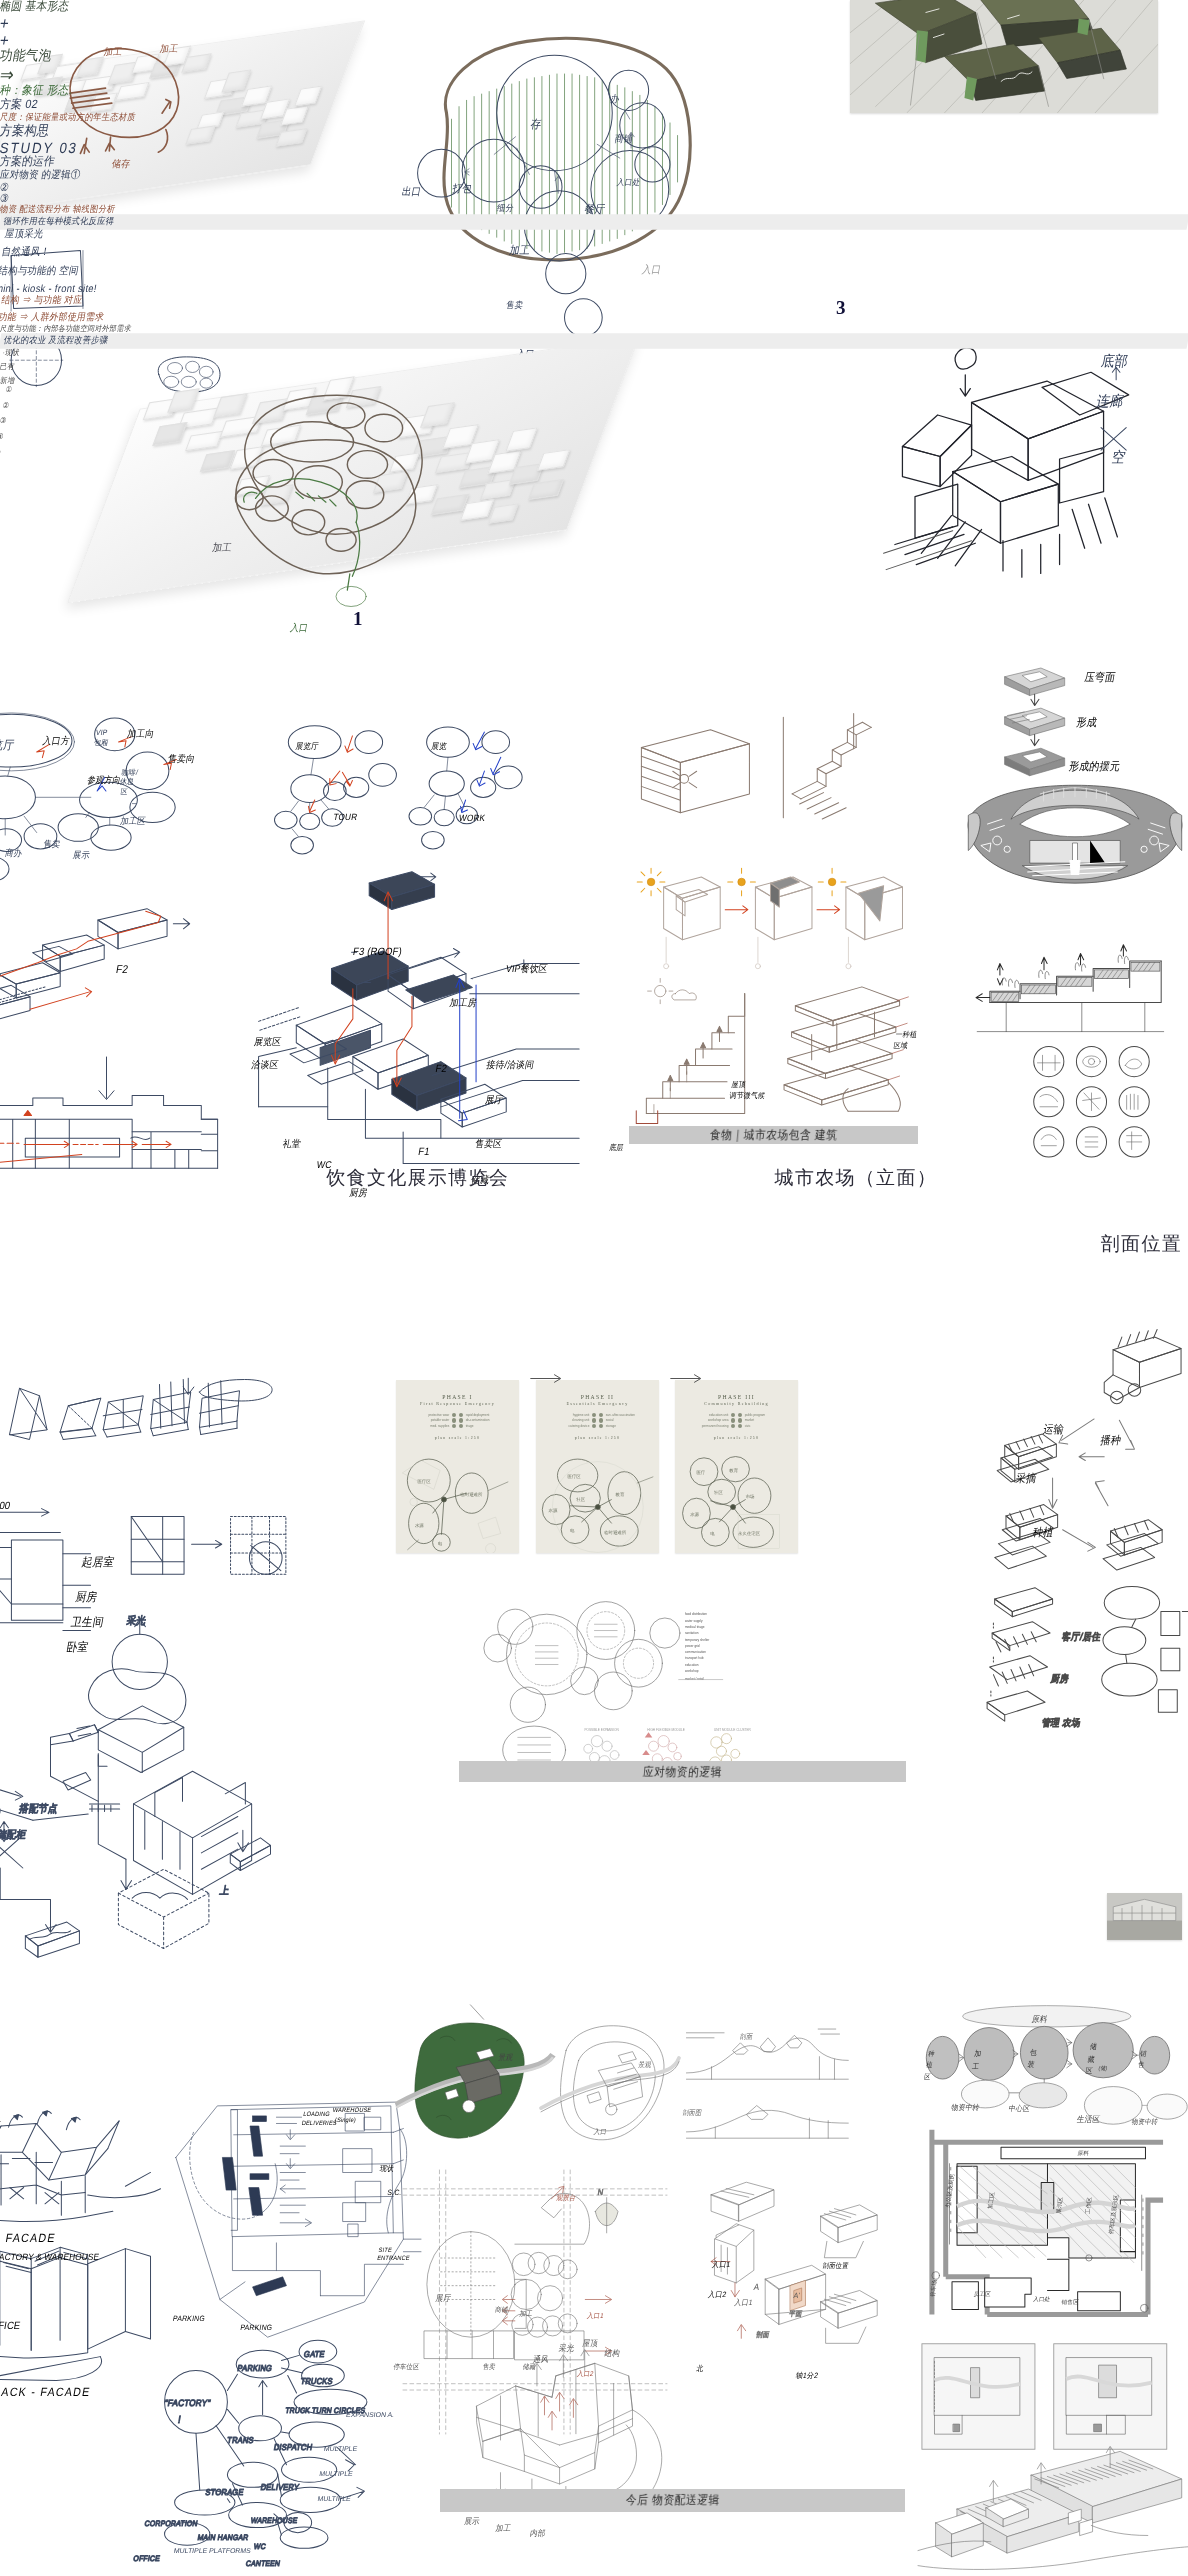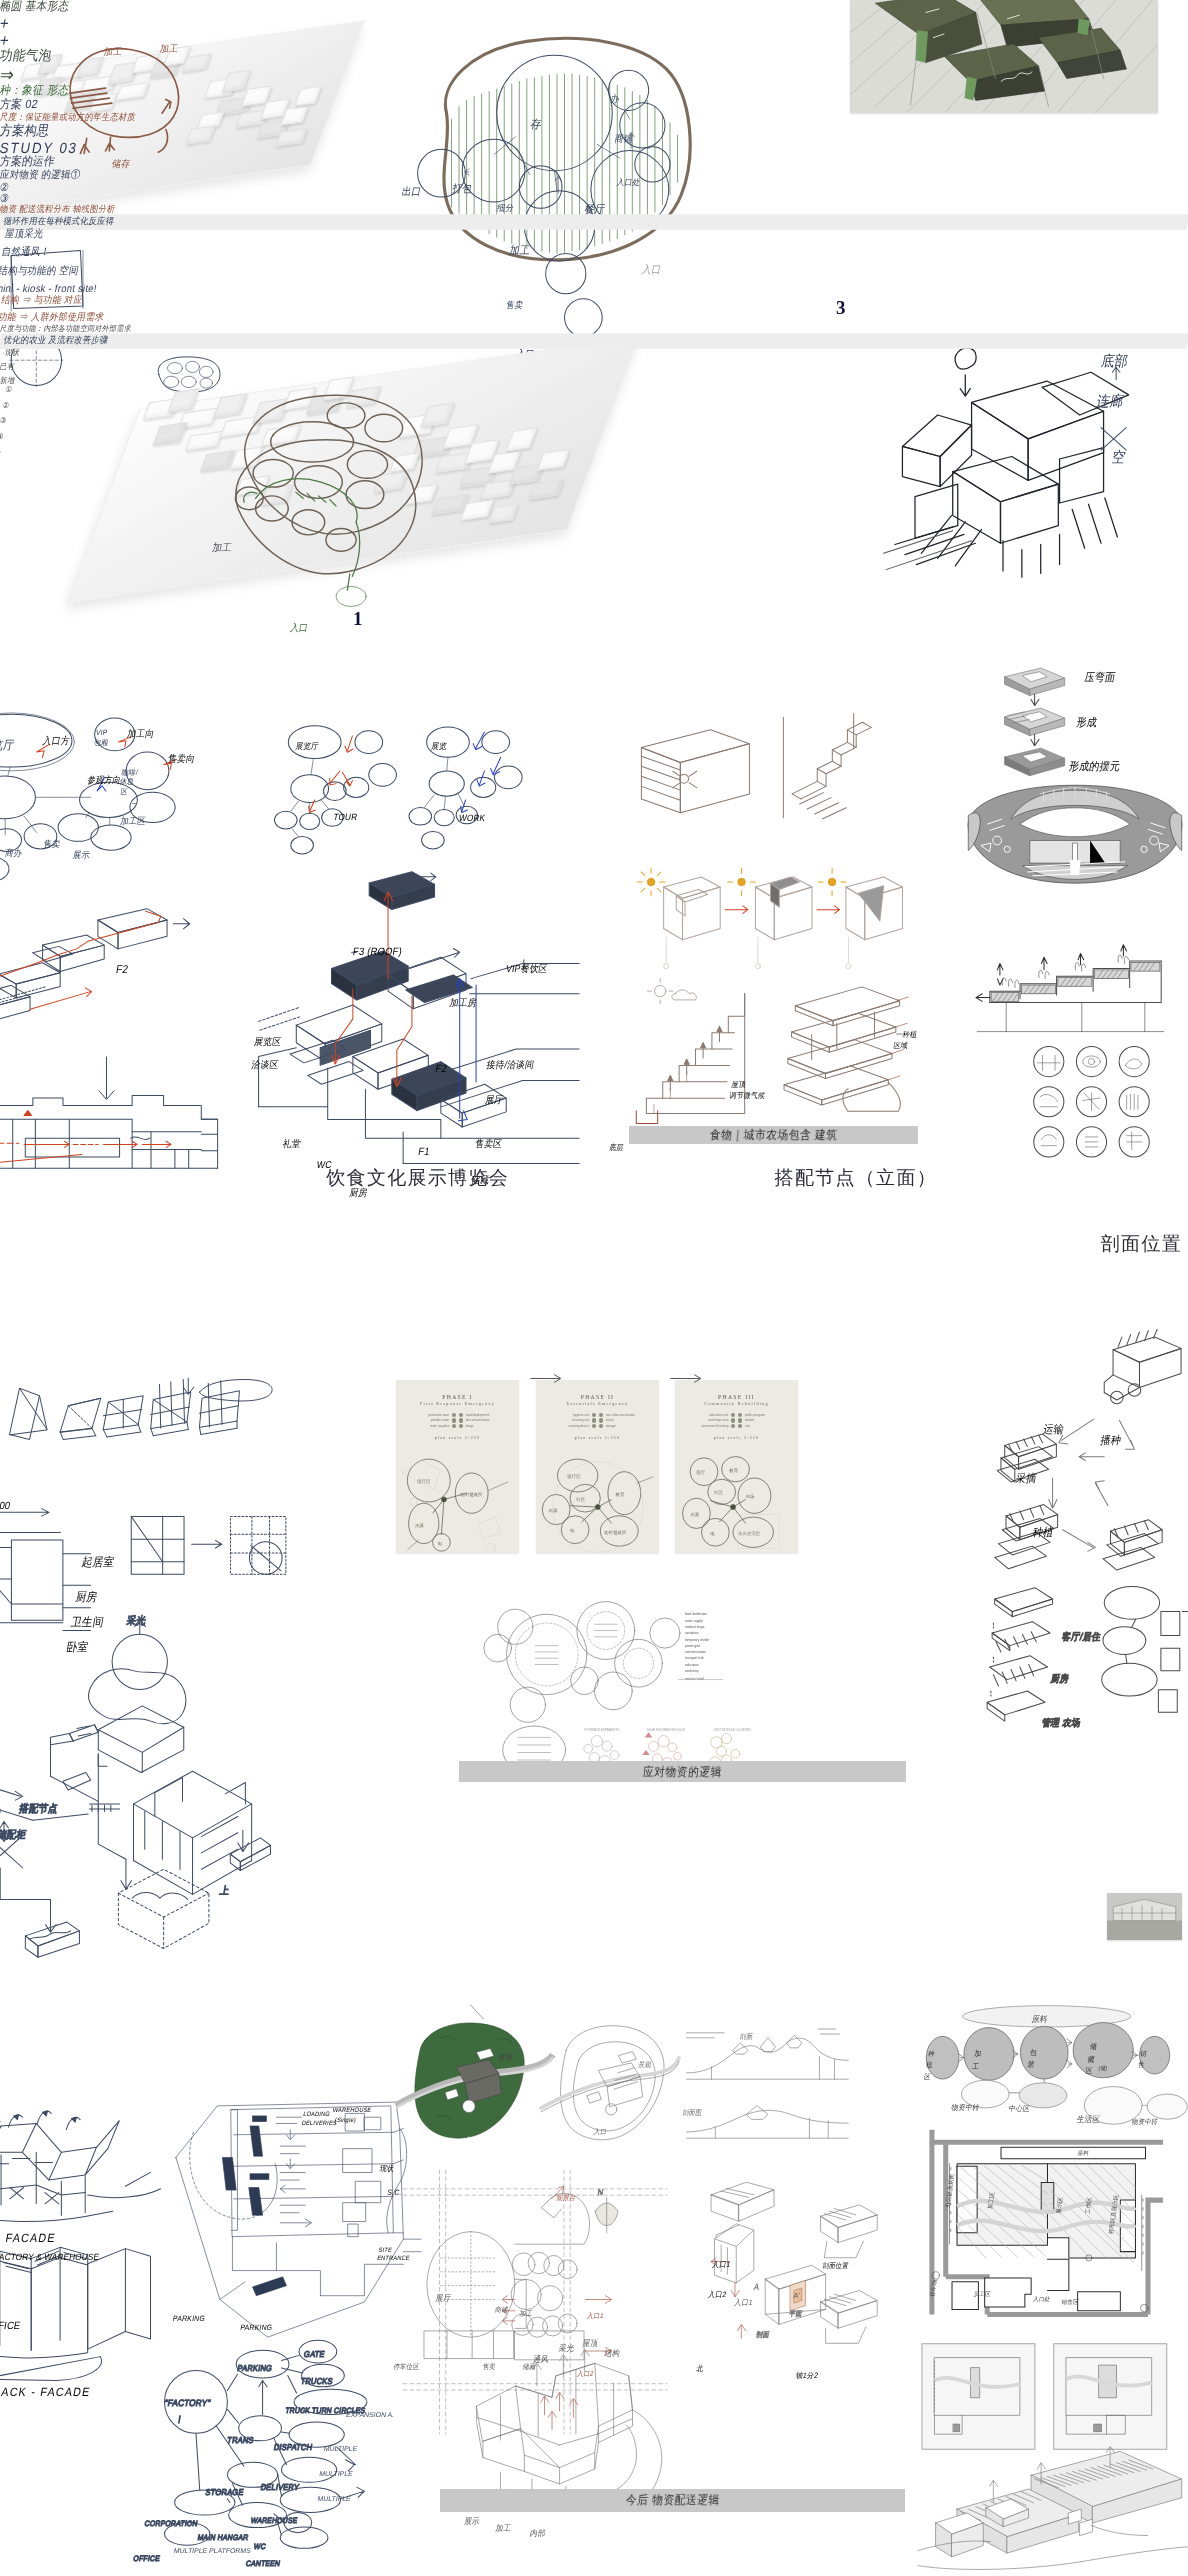--- a/index.html
+++ b/index.html
@@ -656,21 +656,21 @@
   <text x="212" y="96" class="hand brown" style="font-size:11px;">一种植</text>
   <text x="212" y="112" class="hand brown" style="font-size:11px;">区域</text>
 </svg>
 
 <div class="hand brown" style="left:775px;top:1107px;font-size:8.2px;">尺度：保证能量或动方的年生态材质</div>
 
 <div class="greybar abs" style="left:629px;top:1126px;width:289px;height:17.6px;">
   <span>食物｜城市农场包含 建筑</span>
 </div>
 
-<div class="cap abs" style="left:610px;top:1165px;width:327px;">搭配节点（立面）</div>
+<div class="cap abs" style="left:610px;top:1165px;width:327px;">城市农场（立面）</div>
 
 <svg class="abs" style="left:994px;top:663px;" width="189" height="119" viewBox="0 0 300 190">
   <g class="fillgl">
     <path d="M16,22 L74,8 L112,24 L56,42 Z"></path>
     <path d="M16,22 L16,34 L56,52 L56,42 Z" fill="#9e9e9e"></path>
     <path d="M56,42 L112,24 L112,36 L56,52 Z" fill="#b8b8b8"></path>
     <path d="M44,20 L72,14 L84,22 L58,30 Z" fill="#fff"></path>
   </g>
   <path class="sk" style="stroke:#444" d="M64,50 L64,66 M58,58 l6,10 l7,-10"></path>
   <g class="fillgl">

